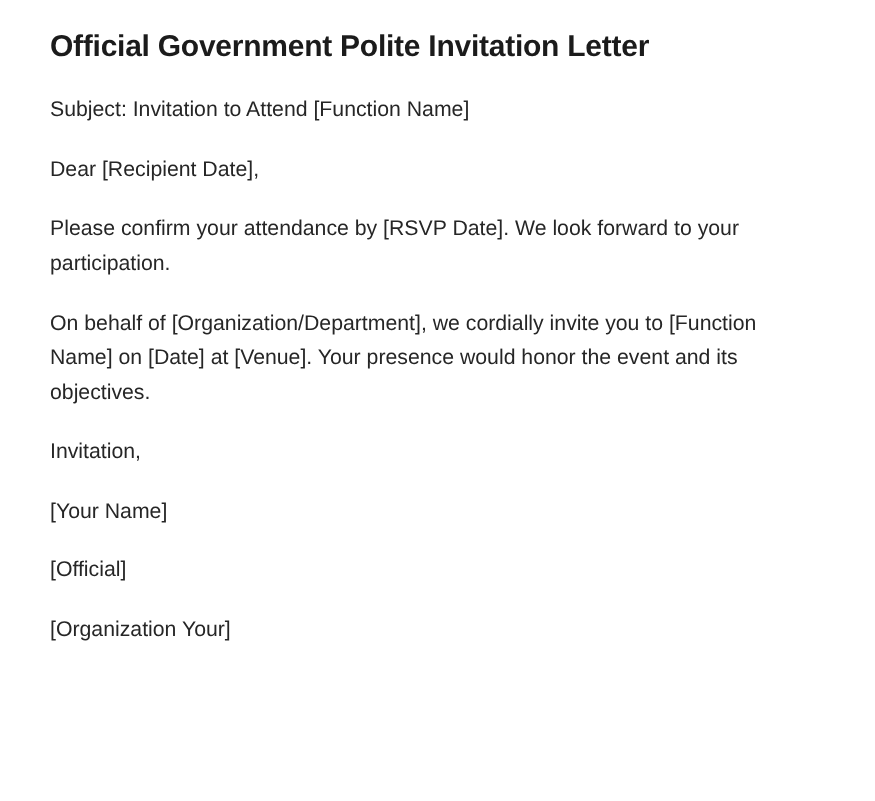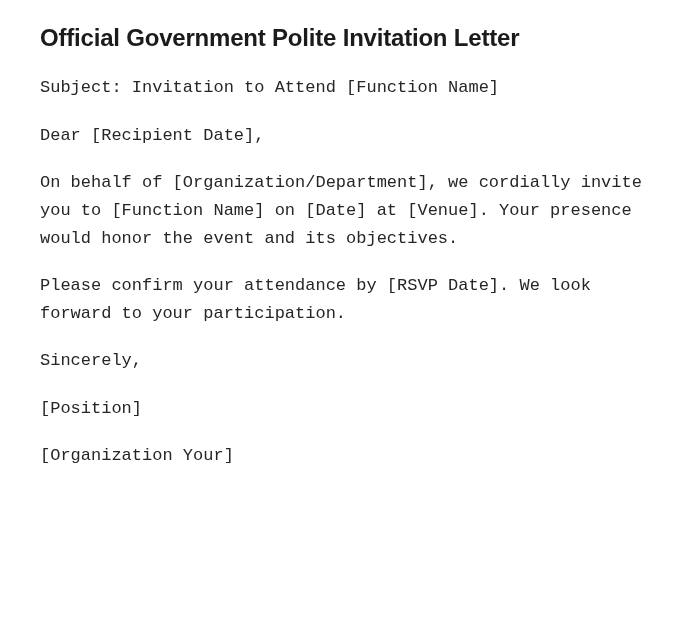--- a/index.html
+++ b/index.html
@@ -29,29 +29,29 @@
     margin: 0 0 20px 0;
     letter-spacing: -0.2px;
   }
   .doc-para {
     font-size: 17px;
     line-height: 1.62;
     color: #262626;
     margin: 0 0 20px 0;
     max-width: 610px;
     font-weight: 400;
-    font-family: Liberation Mono, monospace;
   }
 </style>
 </head>
 <body>
 
 <div class="page">
   <h1 class="doc-title">Official Government Polite Invitation Letter</h1>
 
   <p class="doc-para">Subject: Invitation to Attend [Function Name]</p>
   <p class="doc-para">Dear [Recipient Date],</p>
+  <p class="doc-para">Please confirm your attendance by [RSVP Date]. We look forward to your participation.</p>
   <p class="doc-para">On behalf of [Organization/Department], we cordially invite you to [Function Name] on [Date] at [Venue]. Your presence would honor the event and its objectives.</p>
-  <p class="doc-para">Please confirm your attendance by [RSVP Date]. We look forward to your participation.</p>
-  <p class="doc-para">Sincerely,</p>
-  <p class="doc-para">[Position]</p>
+  <p class="doc-para">Invitation,</p>
+  <p class="doc-para">[Your Name]</p>
+  <p class="doc-para">[Official]</p>
   <p class="doc-para">[Organization Your]</p>
 </div>
 
 </body></html>

